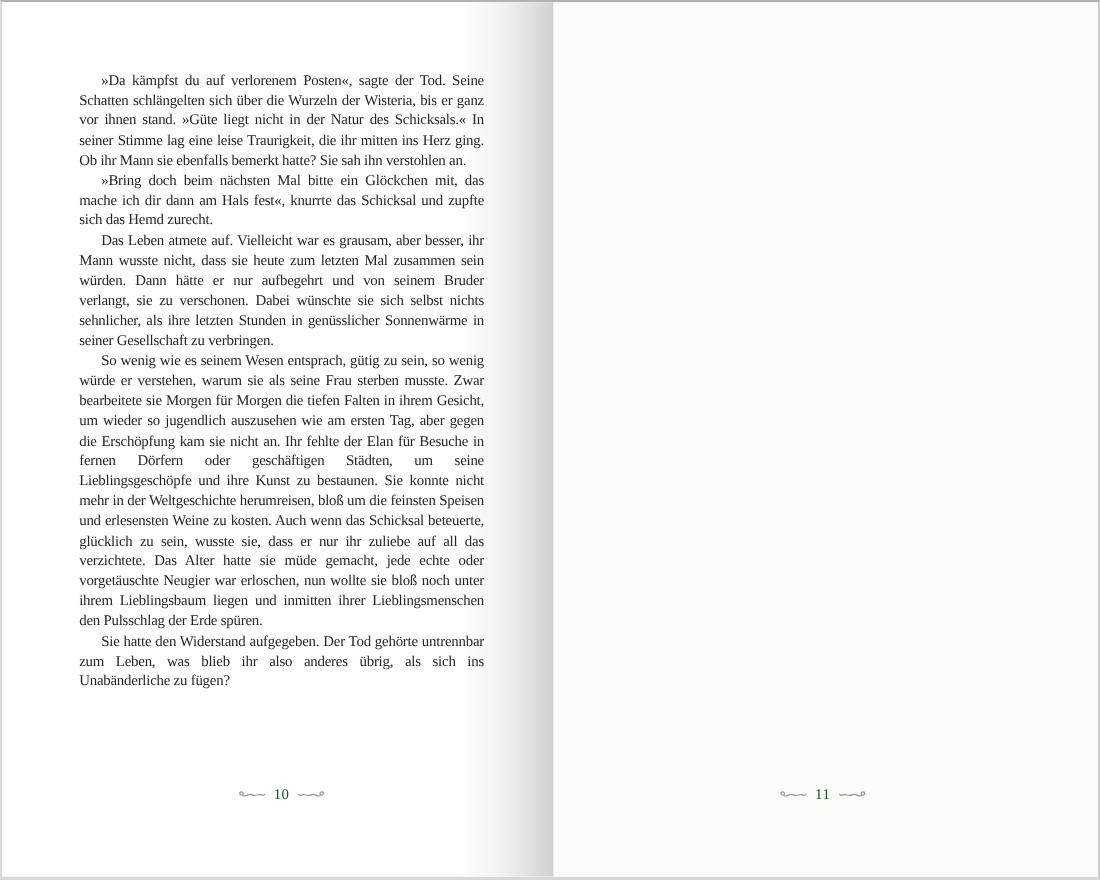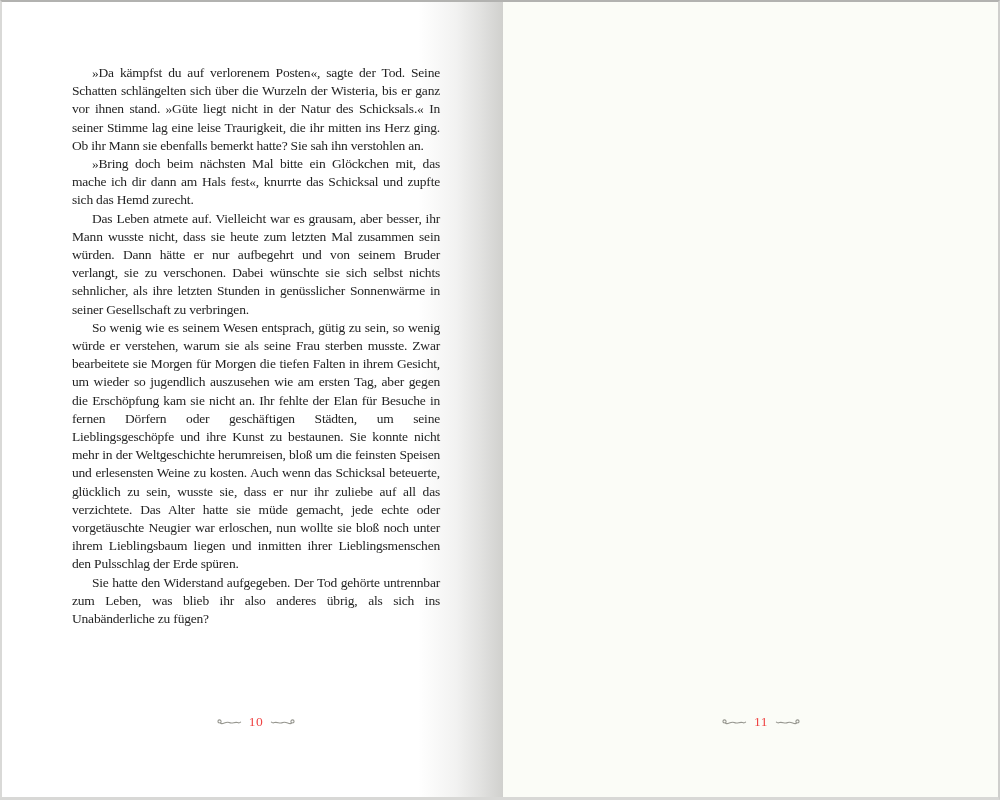--- a/index.html
+++ b/index.html
@@ -59,25 +59,25 @@
 
   .page-footer {
     position: absolute;
     top: 712px;
     display: flex;
     align-items: center;
     justify-content: center;
     gap: 7px;
   }
   .footer-left  { left: 70px;  width: 368px; }
-  .footer-right { left: 572px; width: 374px; }
+  .footer-right { left: 559px; width: 374px; }
 
   .page-number {
     font-size: 13.5px;
-    color: #ef4444;
+    color: #14532d;
     letter-spacing: 0.5px;
   }
 
   .ornament { display: block; }
   .ornament path {
     fill: none;
     stroke: #96968f;
     stroke-width: 1.1;
     stroke-linecap: round;
   }

